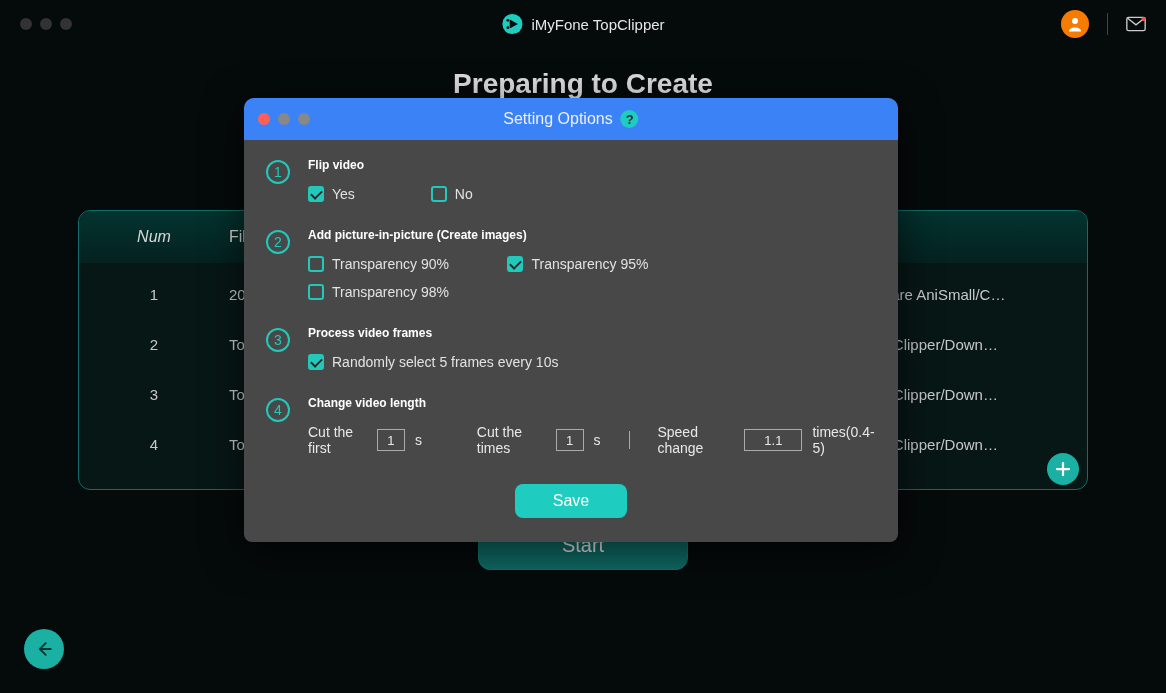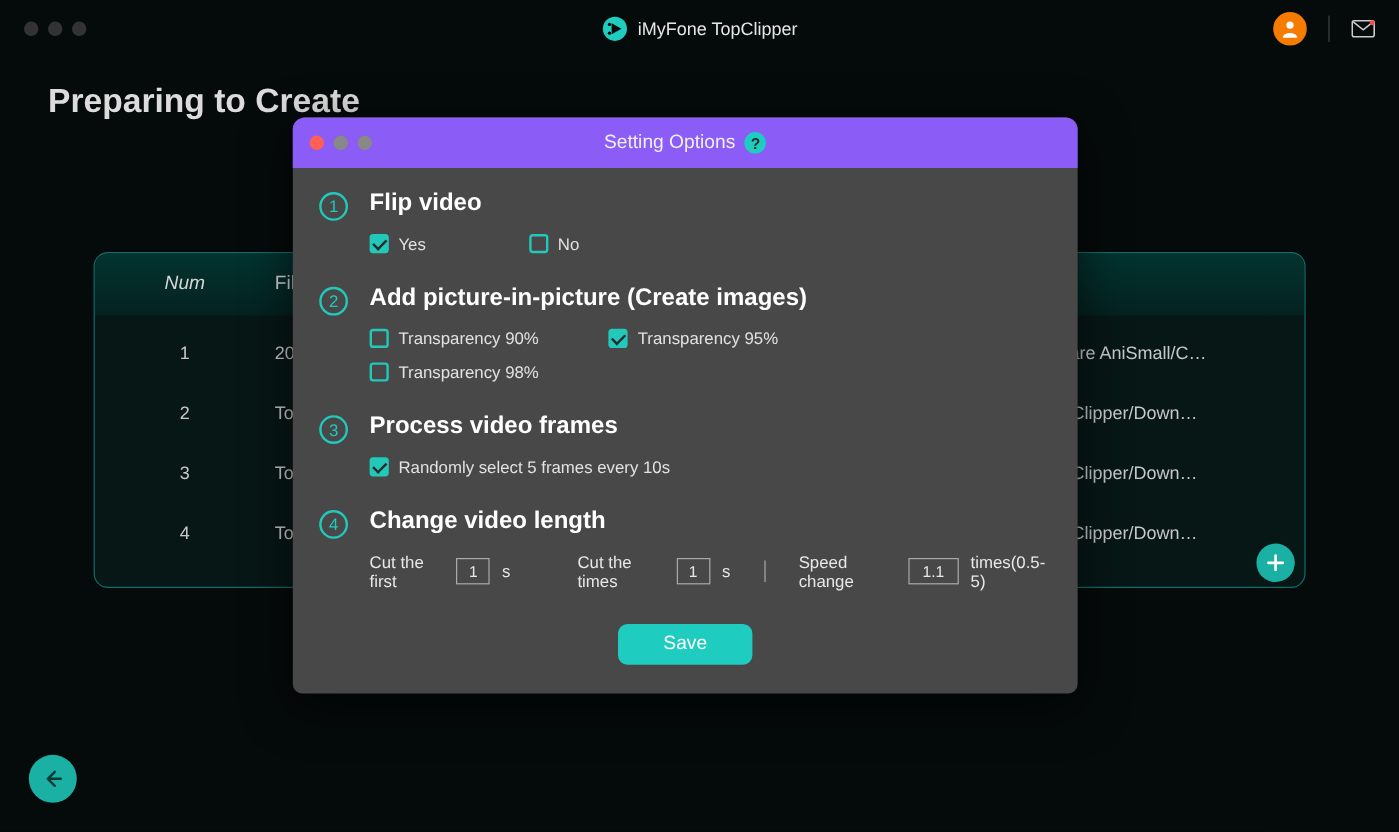--- a/index.html
+++ b/index.html
@@ -11,56 +11,56 @@
 .traffic-lights { display: flex; gap: 8px; }
 .tl { width: 12px; height: 12px; border-radius: 50%; background: #333; }
 .app-title { position: absolute; left: 50%; transform: translateX(-50%); display: flex; align-items: center; gap: 8px; color: #e6e6e6; font-size: 15px; font-weight: 500; }
 .app-logo { width: 22px; height: 22px; }
 .titlebar-right { position: absolute; right: 20px; display: flex; align-items: center; gap: 18px; }
 .avatar { width: 28px; height: 28px; border-radius: 50%; background: #f57c00; display: flex; align-items: center; justify-content: center; }
 .divider-v { width: 1px; height: 22px; background: #444; }
 .mail-icon { width: 20px; height: 16px; }
 
 .page-content { padding: 10px 40px 40px; }
-.page-heading { text-align: left; color: #dcdcdc; font-size: 28px; font-weight: 600; margin: 10px 0 30px; }
+.page-heading { text-align: center; color: #dcdcdc; font-size: 28px; font-weight: 600; margin: 10px 0 30px; }
 
 .table-card { position: relative; margin: 110px auto 0; width: 1010px; border: 1px solid #0f6e69; border-radius: 12px; background: rgba(9,31,30,0.6); padding: 0; }
 .table-header { display: flex; align-items: center; height: 52px; padding: 0 20px; color: #d6d6d6; font-size: 16px; font-weight: 500; background: linear-gradient(to bottom, rgba(0,70,65,0.6), rgba(0,50,46,0.4)); border-radius: 12px 12px 0 0; }
 .col-num { width: 110px; text-align: center; font-style: italic; }
 .col-file { flex: 1; padding-left: 20px; }
 .col-src { width: 230px; }
 .table-body { padding: 6px 0 20px; }
 .table-row { display: flex; align-items: center; height: 50px; padding: 0 20px; color: #c8c8c8; font-size: 15px; }
 .cell-num { width: 110px; text-align: center; }
 .cell-file { flex: 1; padding-left: 20px; white-space: nowrap; overflow: hidden; text-overflow: ellipsis; }
 .cell-src { width: 230px; white-space: nowrap; overflow: hidden; text-overflow: ellipsis; }
 
 .fab { position: absolute; right: 8px; bottom: 4px; width: 32px; height: 32px; border-radius: 50%; background: #1ab0a3; display: flex; align-items: center; justify-content: center; color:#fff; font-size:22px; }
 
 .start-button { display: block; margin: 30px auto 0; width: 210px; height: 50px; background: #0f6b65; border: 1px solid #0f7670; border-radius: 12px; color: #e8e8e8; font-size: 20px; font-weight: 500; cursor: pointer; }
 
 .back-fab { position: absolute; left: 24px; bottom: 24px; width: 40px; height: 40px; border-radius: 50%; background: #1ab0a3; display: flex; align-items: center; justify-content: center; }
 
 
 .dialog { position: absolute; top: 98px; left: 244px; width: 654px; background: #484848; border-radius: 10px 10px 8px 8px; box-shadow: 0 10px 40px rgba(0,0,0,0.6); }
-.dialog-titlebar { height: 42px; background: #8b5cf6; border-radius: 10px 10px 0 0; display: flex; align-items: center; padding: 0 14px; position: relative; }
+.dialog-titlebar { height: 42px; background: #3b82f6; border-radius: 10px 10px 0 0; display: flex; align-items: center; padding: 0 14px; position: relative; }
 .dialog-traffic { display: flex; gap: 8px; }
 .dtl { width: 12px; height: 12px; border-radius: 50%; }
 .dtl.red { background: #ff5f56; }
 .dtl.yellow { background: #888; }
 .dtl.green { background: #888; }
 .dialog-title { position: absolute; left: 50%; transform: translateX(-50%); color: #efefef; font-size: 16px; font-weight: 500; display: flex; align-items: center; gap: 8px; }
 .help-badge { width: 18px; height: 18px; border-radius: 50%; background: #1fcdc0; color: #2b2b2b; font-size: 13px; font-weight: 700; display: flex; align-items: center; justify-content: center; }
 
 .dialog-body { padding: 18px 22px 24px; }
 .opt-section { display: flex; align-items: flex-start; gap: 18px; margin-bottom: 10px; }
 .step-circle { width: 24px; height: 24px; border: 2px solid #22c9bb; border-radius: 50%; color: #22c9bb; font-size: 14px; font-weight: 500; display: flex; align-items: center; justify-content: center; flex-shrink: 0; margin-top: 2px; }
 .opt-content { flex: 1; }
-.opt-heading { color: #ffffff; font-size: 20px; font-weight: 600; margin-bottom: 14px; }
-.opt-row { display: flex; align-items: center; gap: 46px; flex-wrap: wrap; margin-bottom: 16px; }
+.opt-heading { color: #ffffff; font-size: 12px; font-weight: 600; margin-bottom: 14px; }
+.opt-row { display: flex; align-items: center; gap: 36px; flex-wrap: wrap; margin-bottom: 16px; }
 .opt-row.three { justify-content: flex-start; gap: 12px; }
 .opt-row.three > .checkbox-item { width: 33%; }
 .checkbox-item { display: flex; align-items: center; gap: 8px; color: #e2e2e2; font-size: 14px; cursor: pointer; }
 .chk { width: 16px; height: 16px; border: 2px solid #22c9bb; border-radius: 3px; display: flex; align-items: center; justify-content: center; flex-shrink: 0; }
 .chk.checked { background: #22c9bb; }
 .chk.checked::after { content: ""; width: 9px; height: 5px; border-left: 2px solid #2b2b2b; border-bottom: 2px solid #2b2b2b; transform: rotate(-45deg); margin-top: -2px; }
 
 .length-row { display: flex; align-items: center; gap: 14px; color: #e8e8e8; font-size: 14px; margin-bottom: 18px; }
 .length-group { display: flex; align-items: center; gap: 10px; }
 .num-input { width: 28px; height: 22px; background: transparent; border: 1px solid #aaa; color: #e8e8e8; text-align: center; font-size: 13px; }
@@ -229,22 +229,22 @@
             </div>
             <div style="width:30px"></div>
             <div class="length-group">
               <span>Cut the times</span>
               <input class="num-input" value="1" style="">
               <span>s</span>
             </div>
             <div class="vsep"></div>
             <div class="length-group">
               <span>Speed change</span>
-              <input class="num-input" style="width: 42px;" value="1.1">
-              <span>times(0.5-5)</span>
+              <input class="num-input" style="width: 58px;" value="1.1">
+              <span>times(0.4-5)</span>
             </div>
           </div>
         </div>
       </div>
 
       <button class="save-button">Save</button>
     </div>
   </div>
 
 </div>

